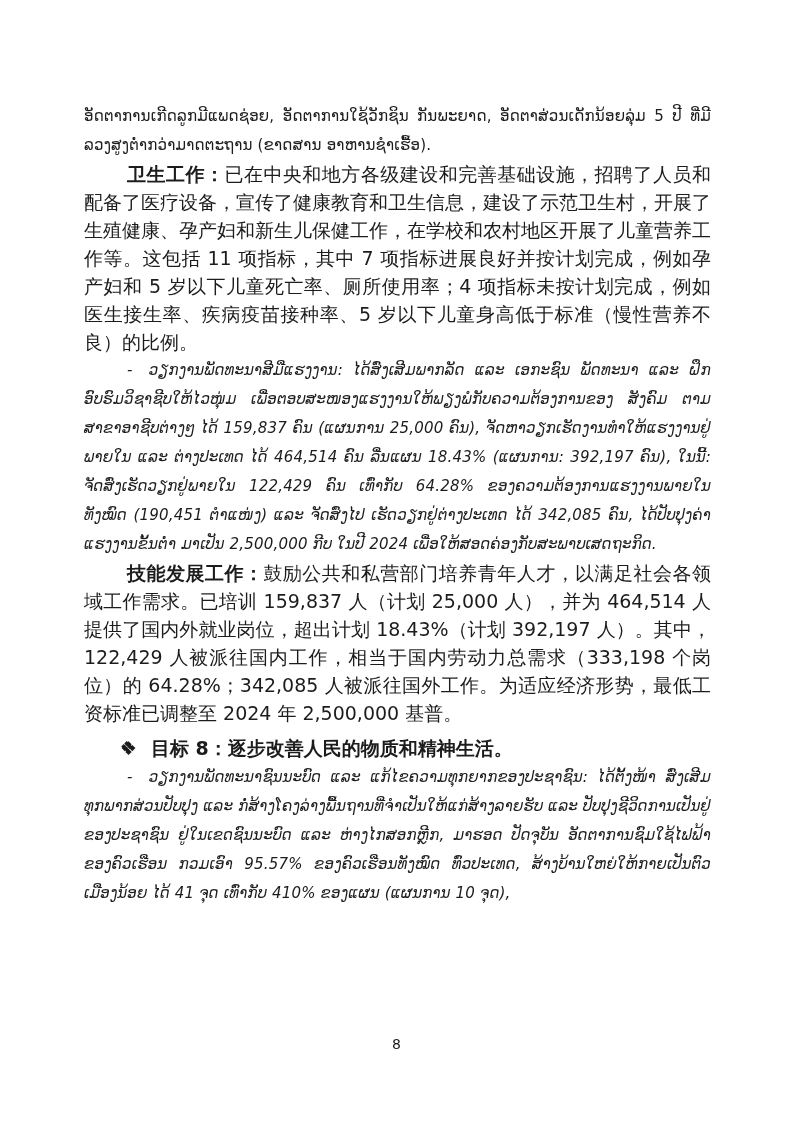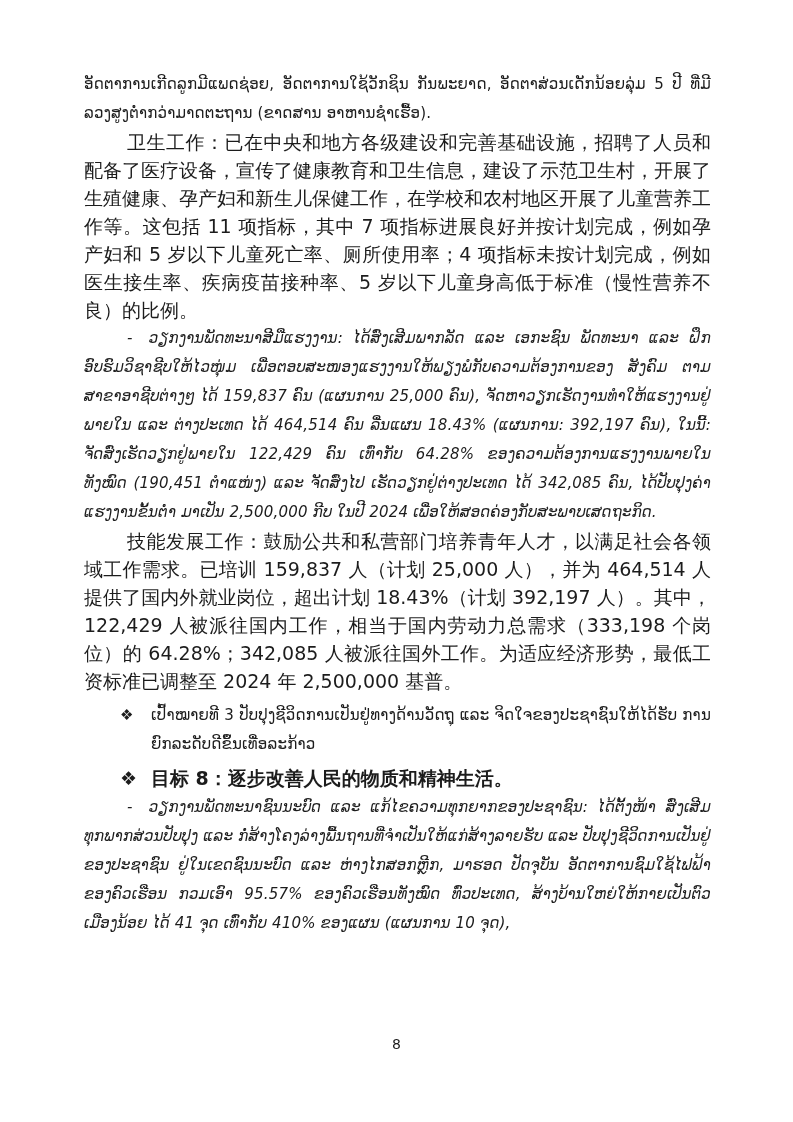--- a/index.html
+++ b/index.html
@@ -12,21 +12,21 @@
     width: 793px;
     height: 1122px;
     background: #ffffff;
     color: #1c1c1c;
     overflow: hidden;
     font-family: "DejaVu Sans", "Liberation Sans", sans-serif;
   }
   .content {
     position: absolute;
     left: 84px;
-    top: 70px;
+    top: 102px;
     width: 627px;
   }
   p {
     margin: 0;
     padding: 0;
     text-align: justify;
   }
   
   .lao {
     font-size: 15px;
@@ -35,21 +35,21 @@
   }
   
   .zh {
     font-size: 19px;
     line-height: 28px;
   }
   .zh.indent {
     text-indent: 43px;
   }
   .lead {
-    font-weight: normal;
+    font-weight: bold;
   }
   .dash-para {
     text-indent: 43px;
     font-style: italic;
   }
   .dash-para .dash {
     display: inline-block;
     margin-right: 16px;
     text-indent: 0;
   }
@@ -87,21 +87,21 @@
   <div class="content">
 
     <p class="lao">ອັດຕາການເກີດລູກມີແພດຊ່ອຍ, ອັດຕາການໃຊ້ວັກຊິນ ກັນພະຍາດ, ອັດຕາສ່ວນເດັກນ້ອຍລຸ່ມ 5 ປີ ທີ່ມີລວງສູງຕໍ່າກວ່າມາດຕະຖານ (ຂາດສານ ອາຫານຊໍາເຮື້ອ).</p>
 
     <p class="zh indent"><span class="lead">卫生工作：</span><span>已在中央和地方各级建设和完善基础设施，招聘了人员和配备了医疗设备，宣传了健康教育和卫生信息，建设了示范卫生村，开展了生殖健康、孕产妇和新生儿保健工作，在学校和农村地区开展了儿童营养工作等。这包括 11 项指标，其中 7 项指标进展良好并按计划完成，例如孕产妇和 5 岁以下儿童死亡率、厕所使用率；4 项指标未按计划完成，例如医生接生率、疾病疫苗接种率、5 岁以下儿童身高低于标准（慢性营养不良）的比例。</span></p>
 
     <p class="lao dash-para"><span class="dash">-</span><span>ວຽກງານພັດທະນາສີມືແຮງງານ: ໄດ້ສົ່ງເສີມພາກລັດ ແລະ ເອກະຊົນ ພັດທະນາ ແລະ ຝຶກອົບຮົມວິຊາຊີບໃຫ້ໄວໜຸ່ມ ເພື່ອຕອບສະໜອງແຮງງານໃຫ້ພຽງພໍກັບຄວາມຕ້ອງການຂອງ ສັງຄົມ ຕາມສາຂາອາຊີບຕ່າງໆ ໄດ້ 159,837 ຄົນ (ແຜນການ 25,000 ຄົນ), ຈັດຫາວຽກເຮັດງານທໍາໃຫ້ແຮງງານຢູ່ພາຍໃນ ແລະ ຕ່າງປະເທດ ໄດ້ 464,514 ຄົນ ລື່ນແຜນ 18.43% (ແຜນການ: 392,197 ຄົນ), ໃນນີ້: ຈັດສົ່ງເຮັດວຽກຢູ່ພາຍໃນ 122,429 ຄົນ ເທົ່າກັບ 64.28% ຂອງຄວາມຕ້ອງການແຮງງານພາຍໃນທັງໝົດ (190,451 ຕໍາແໜ່ງ) ແລະ ຈັດສົ່ງໄປ ເຮັດວຽກຢູ່ຕ່າງປະເທດ ໄດ້ 342,085 ຄົນ, ໄດ້ປັບປຸງຄ່າແຮງງານຂັ້ນຕໍ່າ ມາເປັນ 2,500,000 ກີບ ໃນປີ 2024 ເພື່ອໃຫ້ສອດຄ່ອງກັບສະພາບເສດຖະກິດ.</span></p>
 
     <p class="zh indent"><span class="lead">技能发展工作：</span><span>鼓励公共和私营部门培养青年人才，以满足社会各领域工作需求。已培训 159,837 人（计划 25,000 人），并为 464,514 人提供了国内外就业岗位，超出计划 18.43%（计划 392,197 人）。其中，122,429 人被派往国内工作，相当于国内劳动力总需求（333,198 个岗位）的 64.28%；342,085 人被派往国外工作。为适应经济形势，最低工资标准已调整至 2024 年 2,500,000 基普。</span></p>
 
-    <p class="lao diamond-para lao-goal"><span class="diamond">❖</span><span>ເປົ້າໝາຍທີ 3 ປັບປຸງຊີວິດການເປັນຢູ່ທາງດ້ານວັດຖຸ ແລະ ຈິດໃຈຂອງປະຊາຊົນໃຫ້ໄດ້ຮັບ ການຍົກລະດັບດີຂຶ້ນເທື່ອລະກ້າວ</span></p>
+    <p class="lao diamond-para lao-goal"><span class="diamond">❖</span></p>
 
     <p class="zh diamond-para zh-goal"><span class="diamond">❖</span><span>目标 8：逐步改善人民的物质和精神生活。</span></p>
 
     <p class="lao dash-para"><span class="dash">-</span><span>ວຽກງານພັດທະນາຊົນນະບົດ ແລະ ແກ້ໄຂຄວາມທຸກຍາກຂອງປະຊາຊົນ: ໄດ້ຕັ້ງໜ້າ ສົ່ງເສີມທຸກພາກສ່ວນປັບປຸງ ແລະ ກໍ່ສ້າງໂຄງລ່າງພື້ນຖານທີ່ຈໍາເປັນໃຫ້ແກ່ສ້າງລາຍຮັບ ແລະ ປັບປຸງຊີວິດການເປັນຢູ່ຂອງປະຊາຊົນ ຢູ່ໃນເຂດຊົນນະບົດ ແລະ ຫ່າງໄກສອກຫຼີກ, ມາຮອດ ປັດຈຸບັນ ອັດຕາການຊົມໃຊ້ໄຟຟ້າຂອງຄົວເຮືອນ ກວມເອົາ 95.57% ຂອງຄົວເຮືອນທັງໝົດ ທົ່ວປະເທດ, ສ້າງບ້ານໃຫຍ່ໃຫ້ກາຍເປັນຕົວເມືອງນ້ອຍ ໄດ້ 41 ຈຸດ ເທົ່າກັບ 410% ຂອງແຜນ (ແຜນການ 10 ຈຸດ),</span></p>
 
   </div>
 
   <div class="page-number">8</div>
 </div>
 

